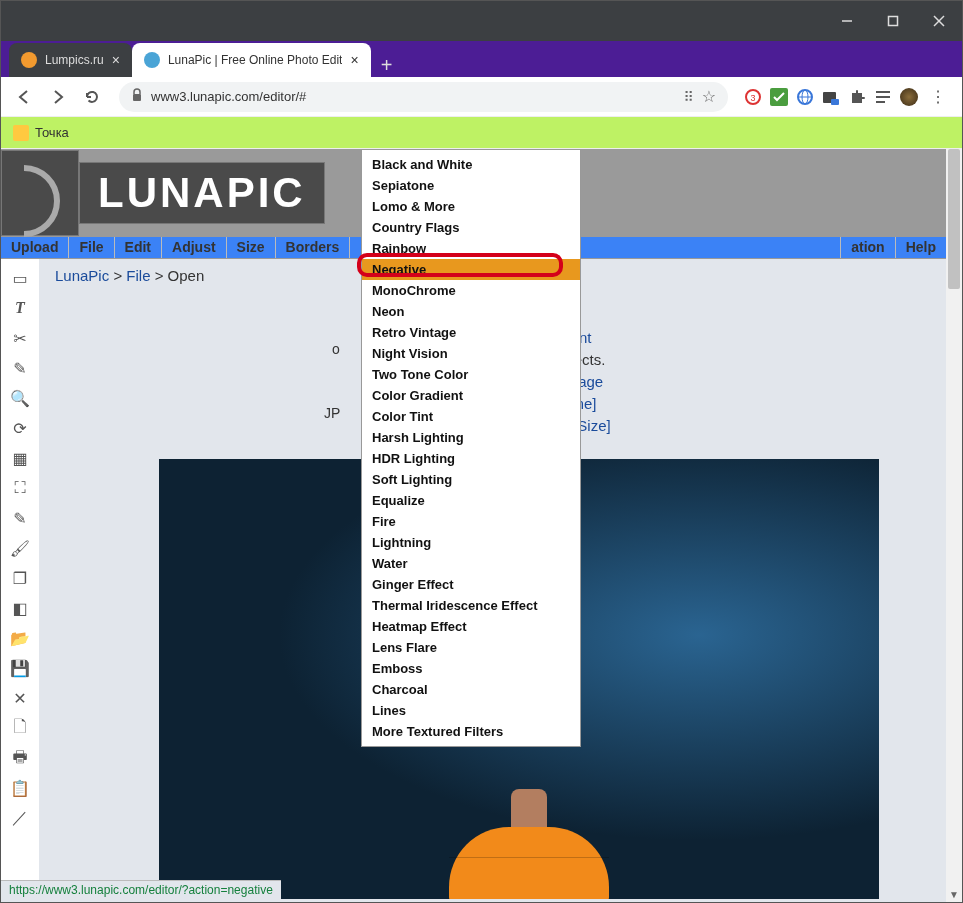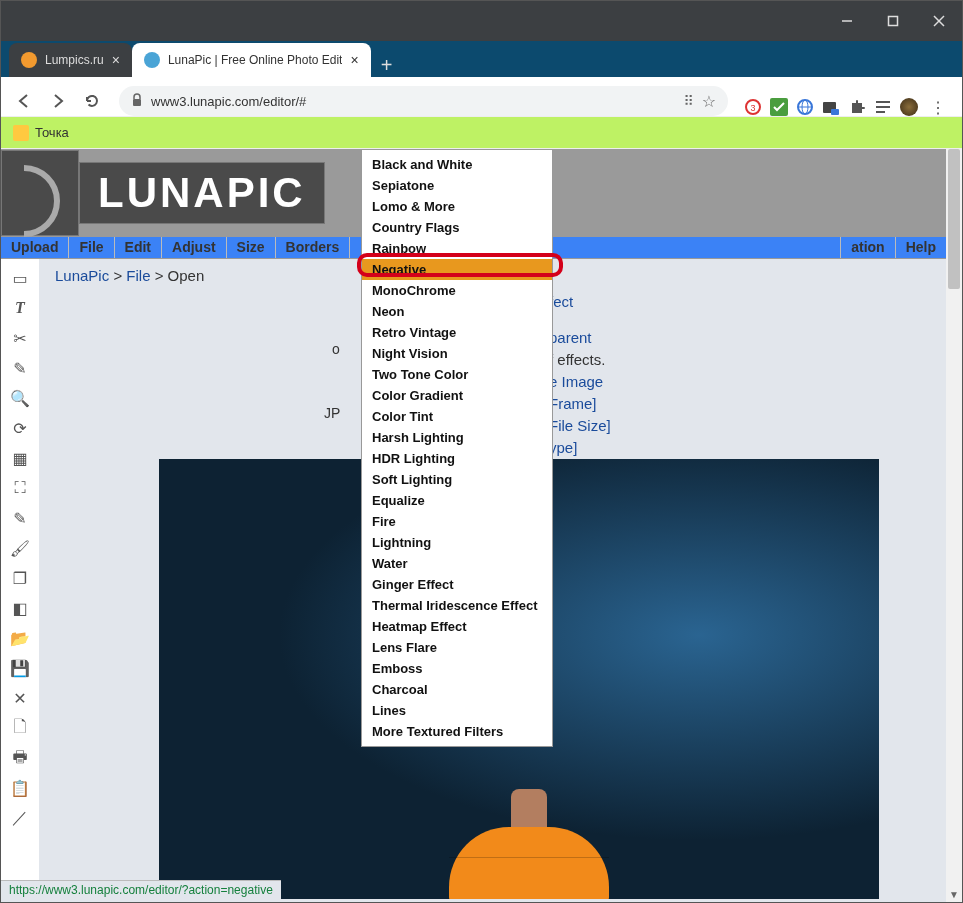--- a/index.html
+++ b/index.html
@@ -1,29 +1,29 @@
 <!DOCTYPE html>
 <html><head>
 <meta charset="utf-8">
 <style>
 *{margin:0;padding:0;box-sizing:border-box}
 body{font-family:Arial,sans-serif;background:#fff;width:963px;height:903px;overflow:hidden;position:relative}
 .window{border:1px solid #555;background:#fff;width:100%;height:100%;display:flex;flex-direction:column}
 .titlebar{background:#3c3f42;height:40px;display:flex;align-items:center;padding-left:10px}
 .win-controls{margin-left:auto;display:flex;height:100%}
 .win-btn{width:46px;height:40px;display:flex;align-items:center;justify-content:center;color:#ddd;cursor:pointer}
-.tabstrip{background:#0c4a6e;display:flex;align-items:flex-end;height:36px;padding-left:8px}
+.tabstrip{background:#4c1d95;display:flex;align-items:flex-end;height:36px;padding-left:8px}
 .tab{height:34px;display:flex;align-items:center;padding:0 12px;border-radius:8px 8px 0 0;cursor:pointer;gap:8px;max-width:240px}
 .tab.inactive{background:#3c3f42;color:#ddd}
 .tab.active{background:#fff;color:#333}
 .tab-title{font-size:12px;white-space:nowrap;overflow:hidden;text-overflow:ellipsis}
 .tab-close{font-size:14px;color:inherit}
 .tab-favicon{width:16px;height:16px;border-radius:50%;flex-shrink:0}
 .new-tab{color:#ddd;font-size:20px;padding:0 10px;cursor:pointer}
-.toolbar{background:#fff;height:40px;display:flex;align-items:flex-end;padding:0 8px;gap:4px;border-bottom:1px solid #eee}
+.toolbar{background:#fff;height:40px;display:flex;align-items:center;padding:0 8px;gap:4px;border-bottom:1px solid #eee}
 .nav-btn{width:30px;height:30px;display:flex;align-items:center;justify-content:center;color:#555;cursor:pointer;border-radius:15px}
 .addressbar{flex:1;height:30px;background:#f1f3f4;border-radius:15px;display:flex;align-items:center;padding:0 12px;gap:8px;margin:0 8px}
 .secure-icon{color:#777;font-size:13px}
 .url-text{font-size:13px;color:#333;flex:1}
 .ext-icons{display:flex;align-items:center;gap:8px;padding:0 4px}
 .ext-icon{width:18px;height:18px;display:flex;align-items:center;justify-content:center;color:#555;cursor:pointer}
 .bookmarks-bar{background:#bef264;height:32px;display:flex;align-items:center;padding:0 12px;border-bottom:1px solid #eee}
 .bookmark{display:flex;align-items:center;gap:6px;font-size:13px;color:#333;cursor:pointer}
 .bm-icon{width:16px;height:16px;background:#ffc940;border-radius:2px}
 .content-area{flex:1;position:relative;overflow:hidden}
@@ -50,21 +50,21 @@
 .obscured-text{color:#333;font-size:14px;position:absolute}
 .side-links{position:absolute;left:555px;top:32px;font-size:15px;line-height:22px}
 .side-links a{color:#1a4b9b;text-decoration:none}
 .side-links .frag{color:#1a4b9b}
 .canvas{position:absolute;left:120px;top:200px;width:720px;height:440px;background:#0d2233;overflow:hidden}
 .canvas-bg{width:100%;height:100%;background:radial-gradient(ellipse at 75% 40%,#2a6491 0%,#0d2233 55%),radial-gradient(ellipse at 25% 60%,#1a3a2a 0%,transparent 50%)}
 .figure{position:absolute;left:280px;top:330px;width:180px;height:110px}
 .neck{position:absolute;left:72px;top:0;width:36px;height:48px;background:#b37e60;border-radius:8px 8px 0 0}
 .dress{position:absolute;left:10px;top:38px;width:160px;height:76px;background:#f28a1a;border-radius:60px 60px 6px 6px}
 .dress::before{content:'';position:absolute;top:30px;left:0;right:0;height:1px;background:rgba(0,0,0,.2)}
-.dropdown{position:absolute;left:360px;top:0;width:192px;background:#fff;border:1px solid #999;z-index:100;padding:4px 0}
+.dropdown{position:absolute;left:360px;top:0;width:220px;background:#fff;border:1px solid #999;z-index:100;padding:4px 0}
 .dd-item{padding:3px 10px;font-size:13px;font-weight:bold;color:#111;cursor:pointer}
 .dd-item.highlighted{background:#e8981e}
 .highlight-ring{position:absolute;border:4px solid #d4001a;border-radius:10px;pointer-events:none;z-index:101}
 .status-bar{position:absolute;bottom:0;left:0;height:22px;background:#e2e6ec;border-top:1px solid #bbb;padding:2px 8px;font-size:12px;color:#15803d}
 .avatar{width:18px;height:18px;border-radius:50%;background:radial-gradient(circle,#8a6d3b,#3a2a15)}
 </style>
 </head>
 <body>
 
 <div class="window">

